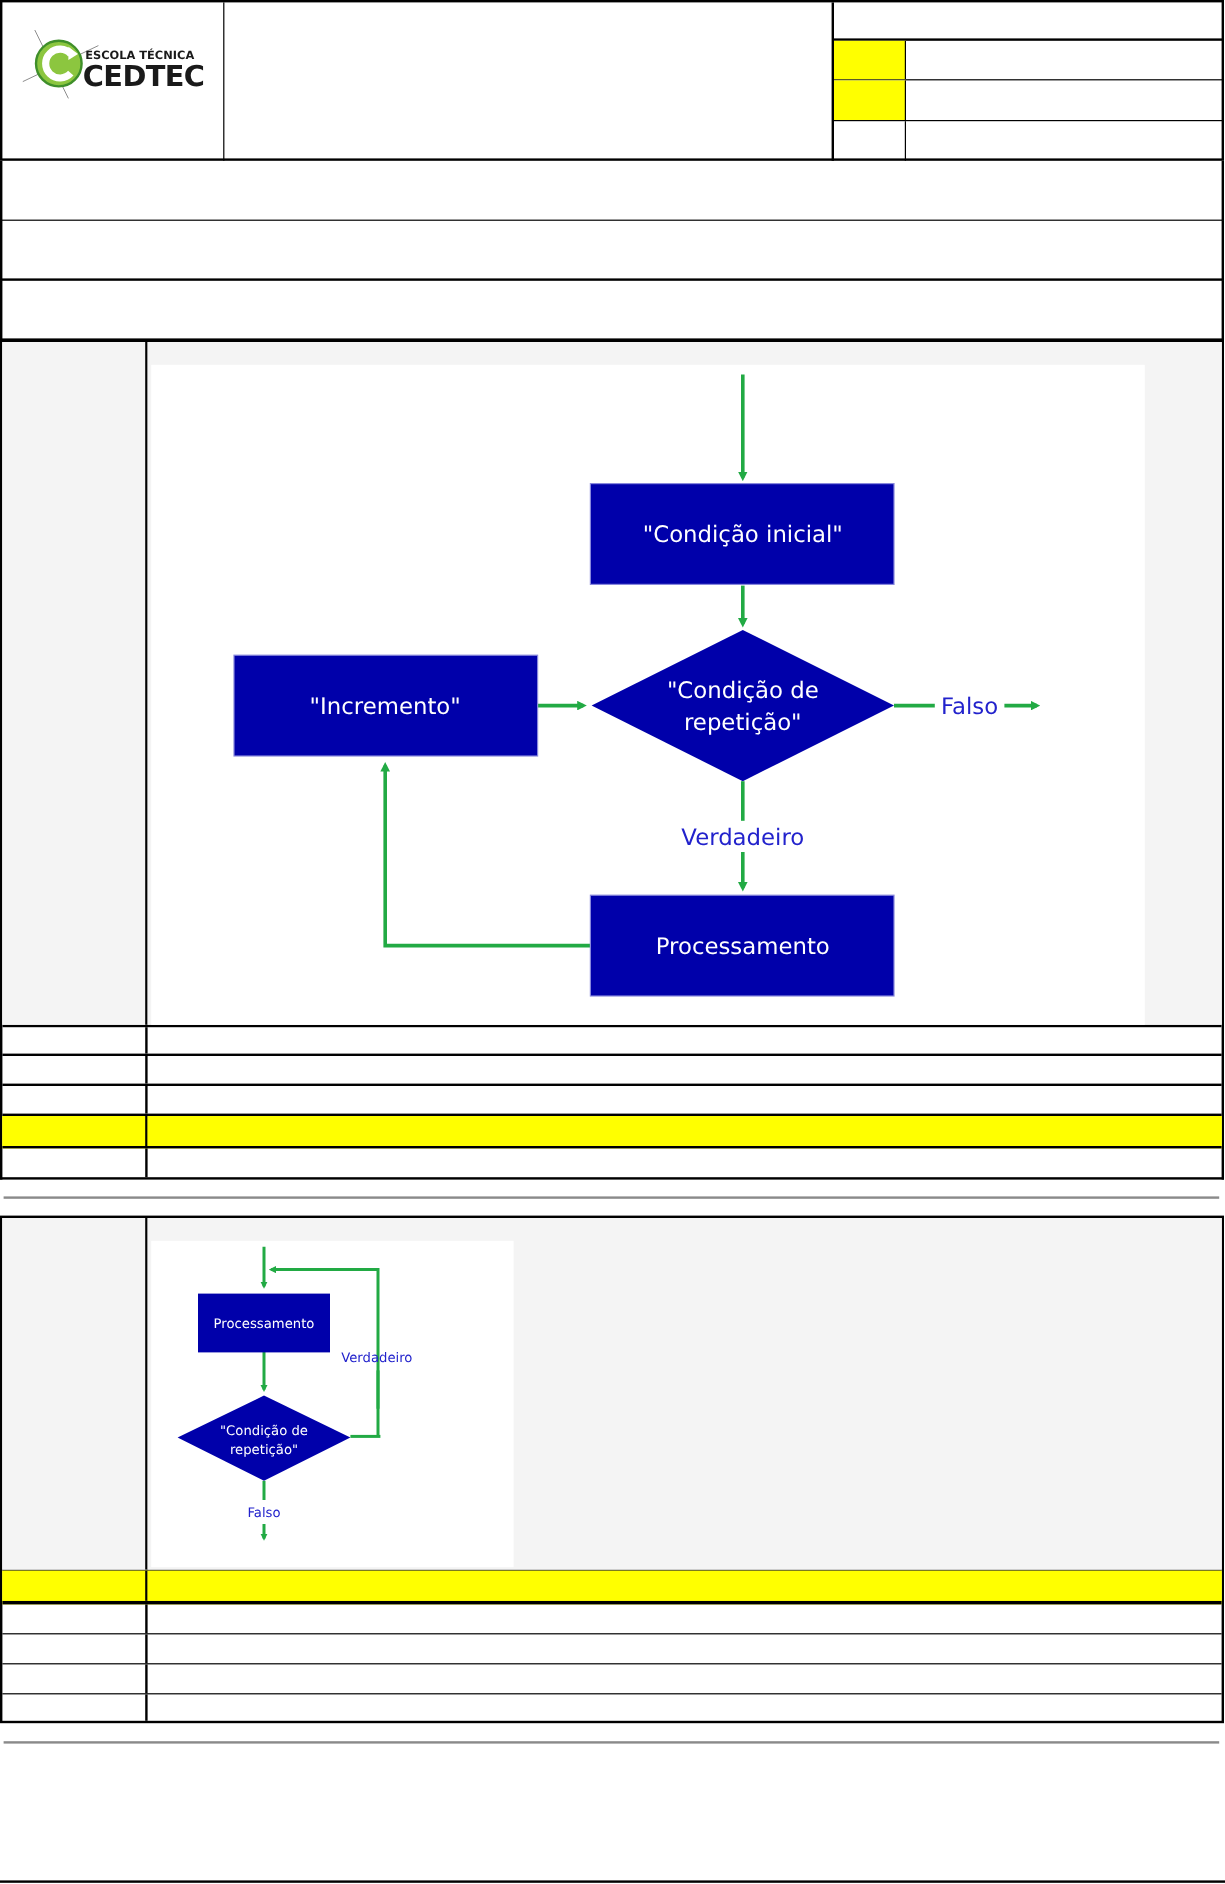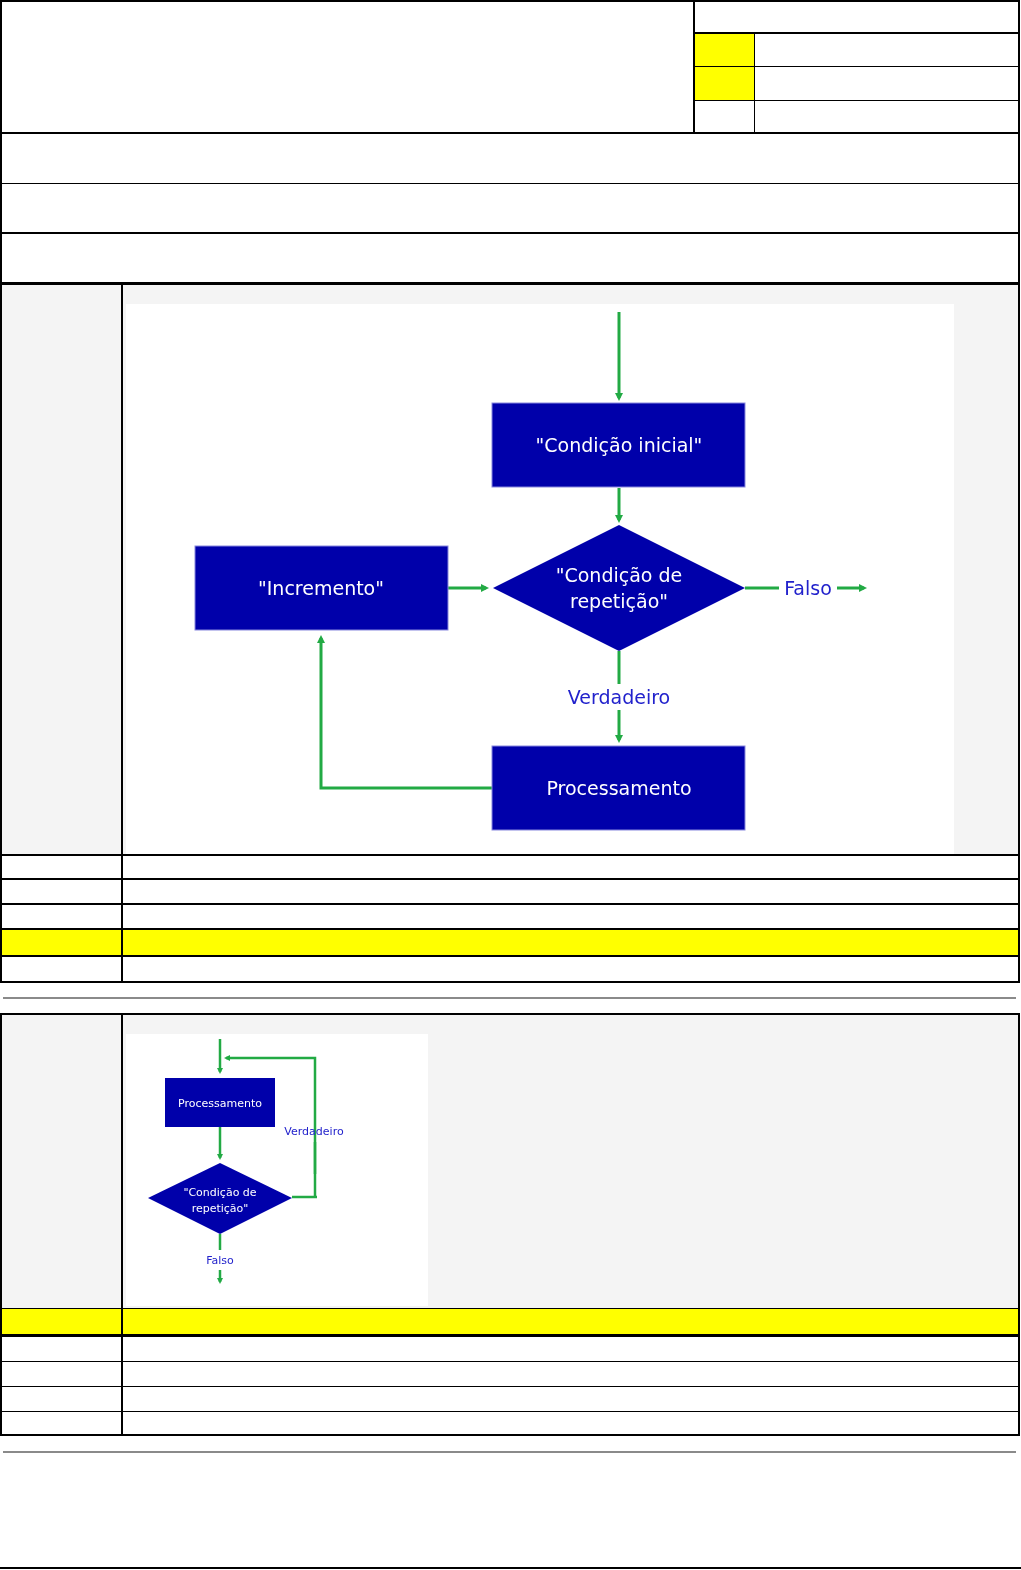--- a/index.html
+++ b/index.html
@@ -25,20 +25,32 @@
 
   .sep { left: 3px; width: 1013px; height: 2px; background: #8a8a8a; }
 
   .diagram-img { position: absolute; background: #ffffff; }
   svg text { font-family: "DejaVu Sans", sans-serif; }
 </style>
 </head>
 <body>
 
 <div id="hdr" class="abs">
+  <div id="logo-cell" class="abs">
+    <svg width="160" height="70" viewBox="0 0 160 70" style="position:absolute;left:15px;top:18px;">
+      <line x1="12" y1="5" x2="40" y2="62" stroke="#777" stroke-width="0.7"></line>
+      <line x1="2" y1="48" x2="65" y2="18" stroke="#777" stroke-width="0.7"></line>
+      <circle cx="32" cy="33" r="19" fill="#8cc63f"></circle>
+      <circle cx="32" cy="33" r="19" fill="none" stroke="#3f8f2a" stroke-width="2"></circle>
+      <path d="M42 25 A12 12 0 1 0 42 41" fill="none" stroke="#ffffff" stroke-width="6"></path>
+      <polygon points="40,19 48,25 40,30" fill="#ffffff"></polygon>
+      <text x="54" y="29" font-size="9.5" font-weight="bold" fill="#1a1a1a">ESCOLA TÉCNICA</text>
+      <text x="52" y="52" font-size="24" font-weight="bold" fill="#1a1a1a" letter-spacing="-0.5">CEDTEC</text>
+    </svg>
+  </div>
   <div id="mid-cell" class="abs">
     <span></span>
   </div>
   <div id="right-title" class="abs">
     <span></span>
   </div>
   <div class="abs rrow" style="top:32px;height:33px;">
     <div class="rkey yel"></div>
     <div class="rval"></div>
   </div>

